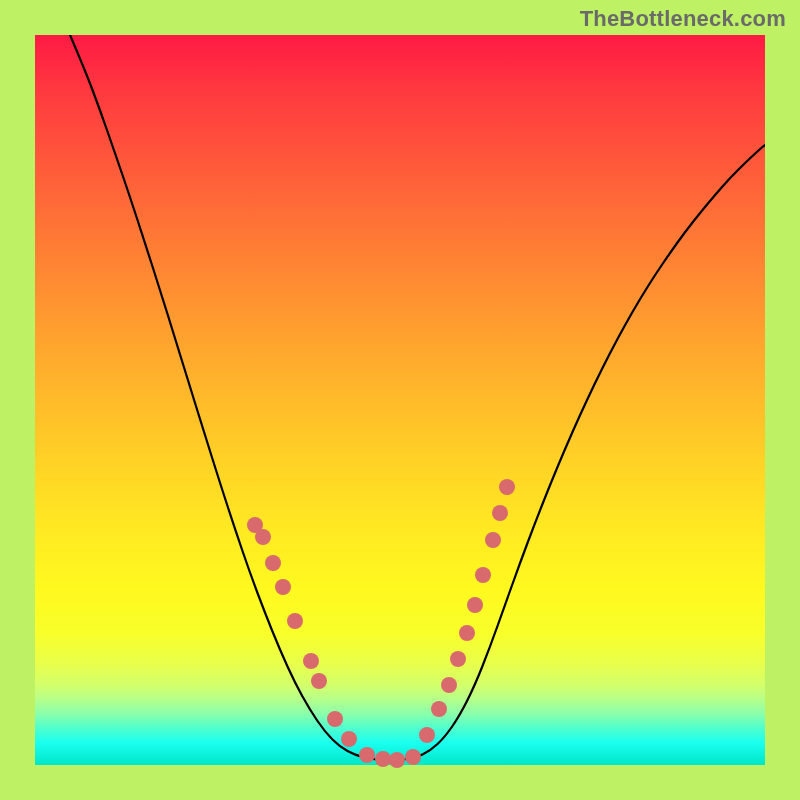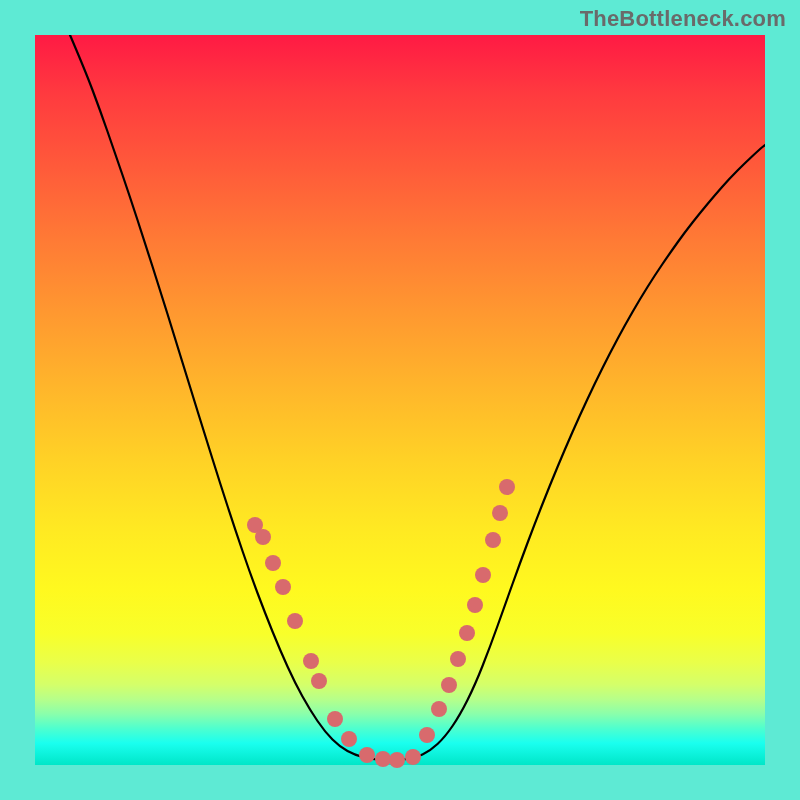--- a/index.html
+++ b/index.html
@@ -7,21 +7,21 @@
     padding: 0;
     width: 800px;
     height: 800px;
     background: #000;
     overflow: hidden;
   }
   .container {
     position: relative;
     width: 800px;
     height: 800px;
-    background: #5eead4;
+    background: #bef264;
   }
   .plot-area {
     position: absolute;
     left: 35px;
     top: 35px;
     width: 730px;
     height: 730px;
     background: linear-gradient(to bottom,
       #ff1a44 0%,
       #ff3a3f 8%,

